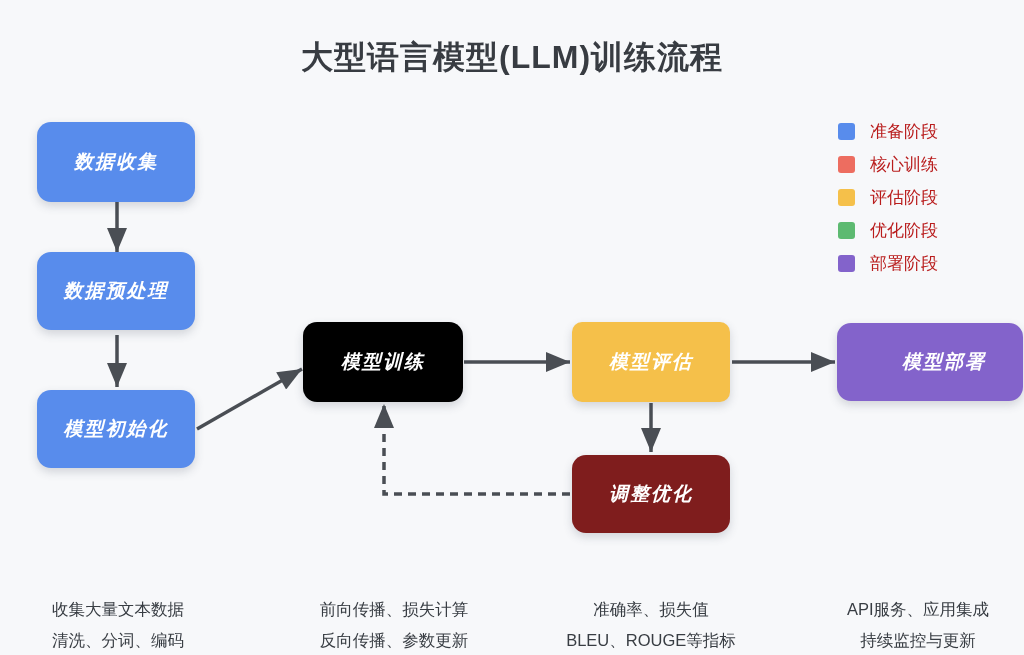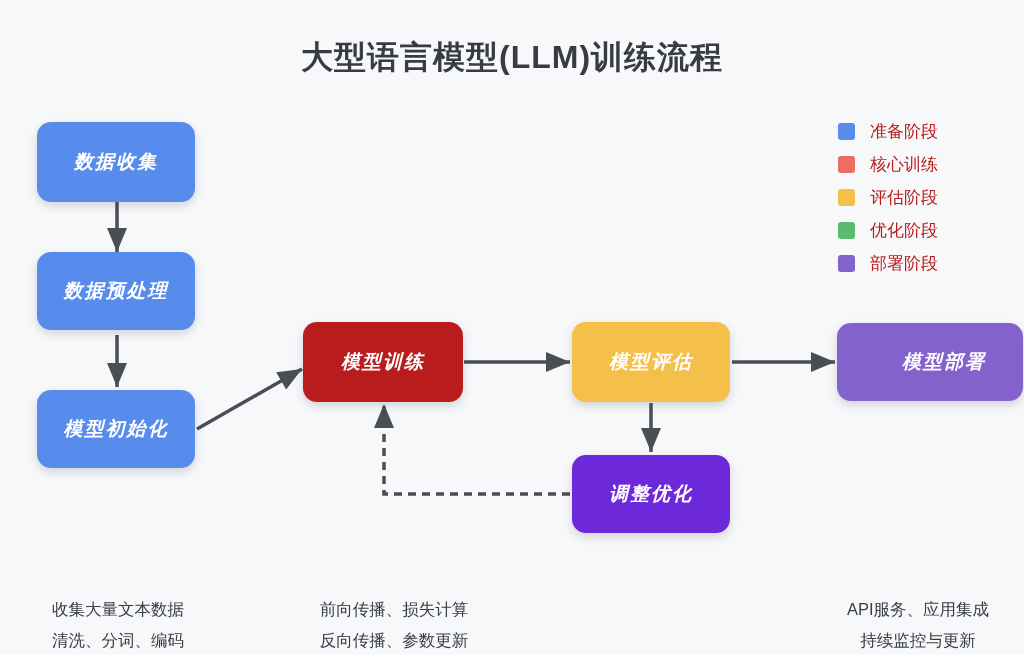--- a/index.html
+++ b/index.html
@@ -116,27 +116,27 @@
 
   <div class="node n-collect" style="background: rgb(88, 140, 236);">
     <span>数据收集</span>
   </div>
   <div class="node n-preproc" style="background: rgb(88, 140, 236);">
     <span>数据预处理</span>
   </div>
   <div class="node n-init" style="background: rgb(88, 140, 236);">
     <span>模型初始化</span>
   </div>
-  <div class="node n-train" style="background: #b91c1c;">
+  <div class="node n-train" style="background: #000000;">
     <span>模型训练</span>
   </div>
-  <div class="node n-eval" style="background: rgb(245, 192, 74);">
+  <div class="node n-eval" style="background: rgb(245, 192, 74); border-radius: 10px;">
     <span>模型评估</span>
   </div>
-  <div class="node n-tune" style="background: #6d28d9;">
+  <div class="node n-tune" style="background: #7f1d1d;">
     <span>调整优化</span>
   </div>
   <div class="node n-deploy" style="background: rgb(131, 99, 203); padding-left: 28px;">
     <span>模型部署</span>
   </div>
 
   <div class="legend">
     <div class="legend-row">
       <span class="legend-swatch" style="background: rgb(88, 140, 236);"></span>
       <span class="legend-label">准备阶段</span>
@@ -160,18 +160,22 @@
   </div>
 
   <div class="annotation a-prep">
     <div>收集大量文本数据</div>
     <div>清洗、分词、编码</div>
   </div>
   <div class="annotation a-train">
     <div>前向传播、损失计算</div>
     <div>反向传播、参数更新</div>
   </div>
+  <div class="annotation a-eval">
+    <div>准确率、损失值</div>
+    <div>BLEU、ROUGE等指标</div>
+  </div>
   <div class="annotation a-deploy">
     <div>API服务、应用集成</div>
     <div>持续监控与更新</div>
   </div>
 
 </div>
 
 </body></html>

